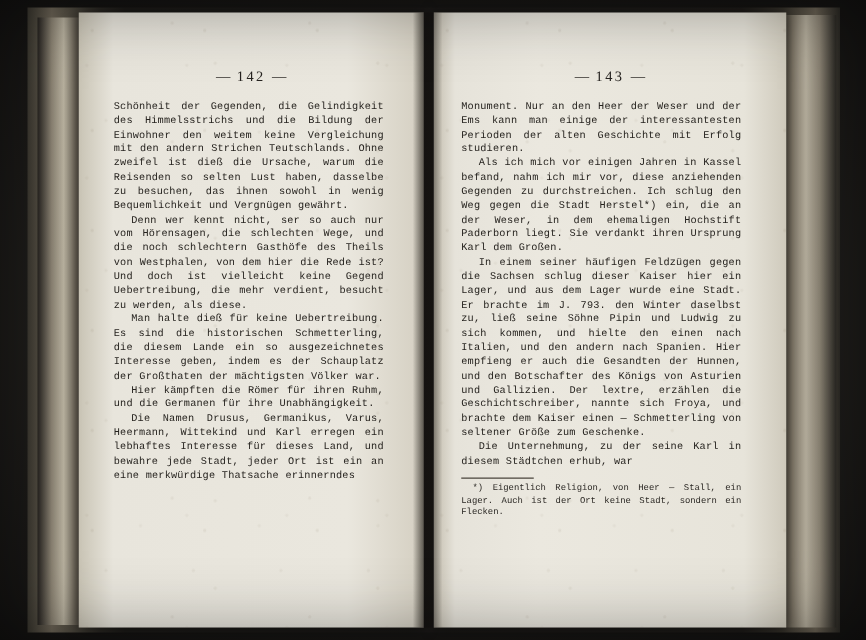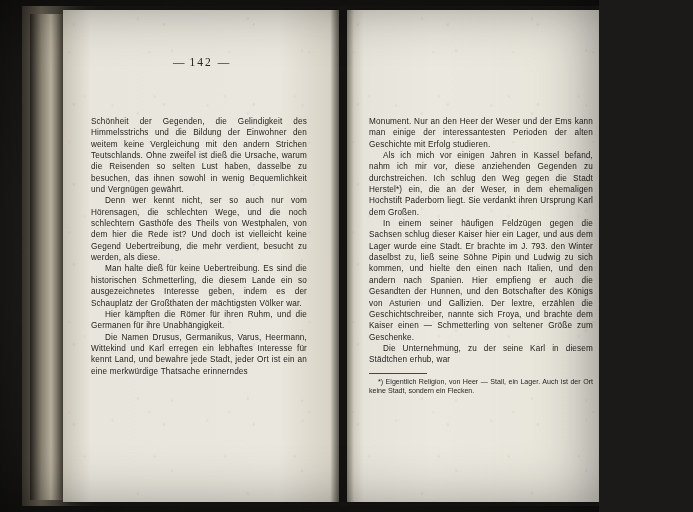--- a/index.html
+++ b/index.html
@@ -9,25 +9,24 @@
   }
   body {
     width: 693px;
     height: 512px;
     overflow: hidden;
     font-family: "Liberation Serif", serif;
   }
 
   #scan {
     position: relative;
-    width: 563px;
+    width: 693px;
     height: 512px;
     background: #c2410c;
     overflow: hidden;
-    padding-left: 36px;
   }
 
   
   .surround {
     position: absolute;
     inset: 0;
     background:
       radial-gradient(ellipse 120% 90% at 50% 50%, #2a2824 0%, #131211 70%, #0d0c0b 100%);
   }
 
@@ -107,24 +106,23 @@
       radial-gradient(circle at 84% 58%, rgba(120,105,80,0.25) 0 1px, transparent 1.6px),
       radial-gradient(circle at 52% 91%, rgba(120,105,80,0.20) 0 1px, transparent 1.6px),
       radial-gradient(circle at 8%  47%, rgba(120,105,80,0.20) 0 1px, transparent 1.6px);
     background-size: 90px 80px, 110px 95px, 70px 120px, 130px 70px, 95px 105px, 80px 90px;
   }
 
   
   .textblock {
     position: absolute;
     color: #23201d;
-    font-family: Liberation Sans, sans-serif;
+    font-family: Liberation Mono, monospace;
     text-align: justify;
     hyphens: none;
-    margin-top: 36px;
   }
   .page.left .textblock {
     left: 28px;
     top: 70px;
     width: 216px;
   }
   .page.right .textblock {
     left: 22px;
     top: 70px;
     width: 224px;
@@ -200,26 +198,29 @@
   <div class="page left scanblur">
     <div class="speckle"></div>
     <div class="pagenum">
       <span class="dash">—</span><span>142</span><span class="dash">—</span>
     </div>
     <div class="textblock">
       <p class="body-text" style="text-indent:0">Schönheit der Gegenden, die Gelindigkeit des Himmelsstrichs und die Bildung der Einwohner den weitem keine Vergleichung mit den andern Strichen Teutschlands. Ohne zweifel ist dieß die Ursache, warum die Reisenden so selten Lust haben, dasselbe zu besuchen, das ihnen sowohl in wenig Bequemlichkeit und Vergnügen gewährt.</p>
       <p class="body-text">Denn wer kennt nicht, ser so auch nur vom Hörensagen, die schlechten Wege, und die noch schlechtern Gasthöfe des Theils von Westphalen, von dem hier die Rede ist? Und doch ist vielleicht keine Gegend Uebertreibung, die mehr verdient, besucht zu werden, als diese.</p>
       <p class="body-text">Man halte dieß für keine Uebertreibung. Es sind die historischen Schmetterling, die diesem Lande ein so ausgezeichnetes Interesse geben, indem es der Schauplatz der Großthaten der mächtigsten Völker war.</p>
       <p class="body-text">Hier kämpften die Römer für ihren Ruhm, und die Germanen für ihre Unabhängigkeit.</p>
-      <p class="body-text">Die Namen Drusus, Germanikus, Varus, Heermann, Wittekind und Karl erregen ein lebhaftes Interesse für kennt Land, und bewahre jede Stadt, jeder Ort ist ein an eine merkwürdige Thatsache erinnerndes</p>
+      <p class="body-text">Die Namen Drusus, Germanikus, Varus, Heermann, Wittekind und Karl erregen ein lebhaftes Interesse für dieses Land, und bewahre jede Stadt, jeder Ort ist ein an eine merkwürdige Thatsache erinnerndes</p>
     </div>
   </div>
 
   <div class="page right scanblur">
     <div class="speckle"></div>
+    <div class="pagenum">
+      <span class="dash">—</span><span>143</span><span class="dash">—</span>
+    </div>
     <div class="textblock">
       <p class="body-text" style="text-indent:0">Monument. Nur an den Heer der Weser und der Ems kann man einige der interessantesten Perioden der alten Geschichte mit Erfolg studieren.</p>
       <p class="body-text">Als ich mich vor einigen Jahren in Kassel befand, nahm ich mir vor, diese anziehenden Gegenden zu durchstreichen. Ich schlug den Weg gegen die Stadt Herstel*) ein, die an der Weser, in dem ehemaligen Hochstift Paderborn liegt. Sie verdankt ihren Ursprung Karl dem Großen.</p>
       <p class="body-text">In einem seiner häufigen Feldzügen gegen die Sachsen schlug dieser Kaiser hier ein Lager, und aus dem Lager wurde eine Stadt. Er brachte im J. 793. den Winter daselbst zu, ließ seine Söhne Pipin und Ludwig zu sich kommen, und hielte den einen nach Italien, und den andern nach Spanien. Hier empfieng er auch die Gesandten der Hunnen, und den Botschafter des Königs von Asturien und Gallizien. Der lextre, erzählen die Geschichtschreiber, nannte sich Froya, und brachte dem Kaiser einen — Schmetterling von seltener Größe zum Geschenke.</p>
       <p class="body-text">Die Unternehmung, zu der seine Karl in diesem Städtchen erhub, war</p>
 
       <div class="fn-rule"></div>
       <p class="footnote"><span class="footnote-sign">*)</span> <span>Eigentlich Religion, von Heer — Stall, ein Lager. Auch ist der Ort keine Stadt, sondern ein Flecken.</span></p>
     </div>
   </div>

